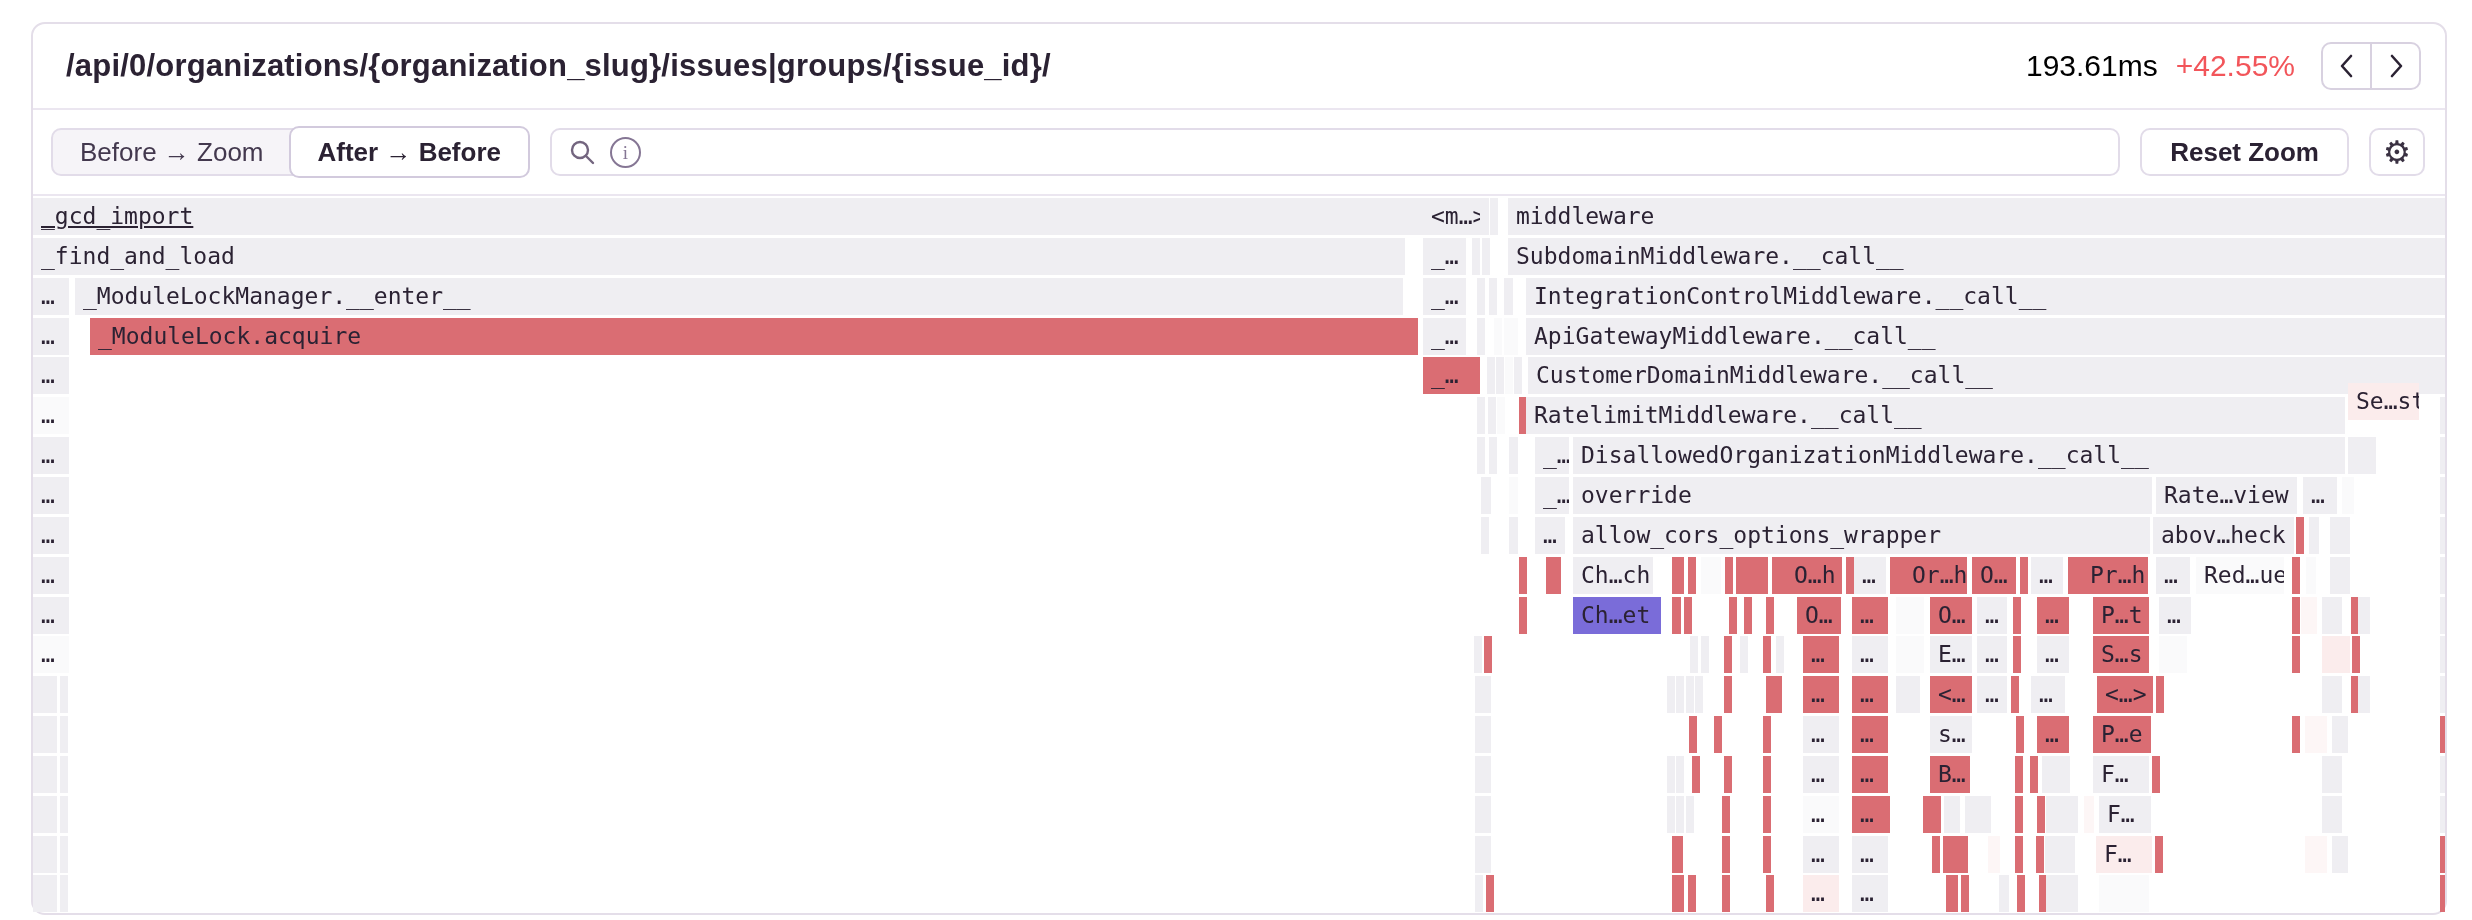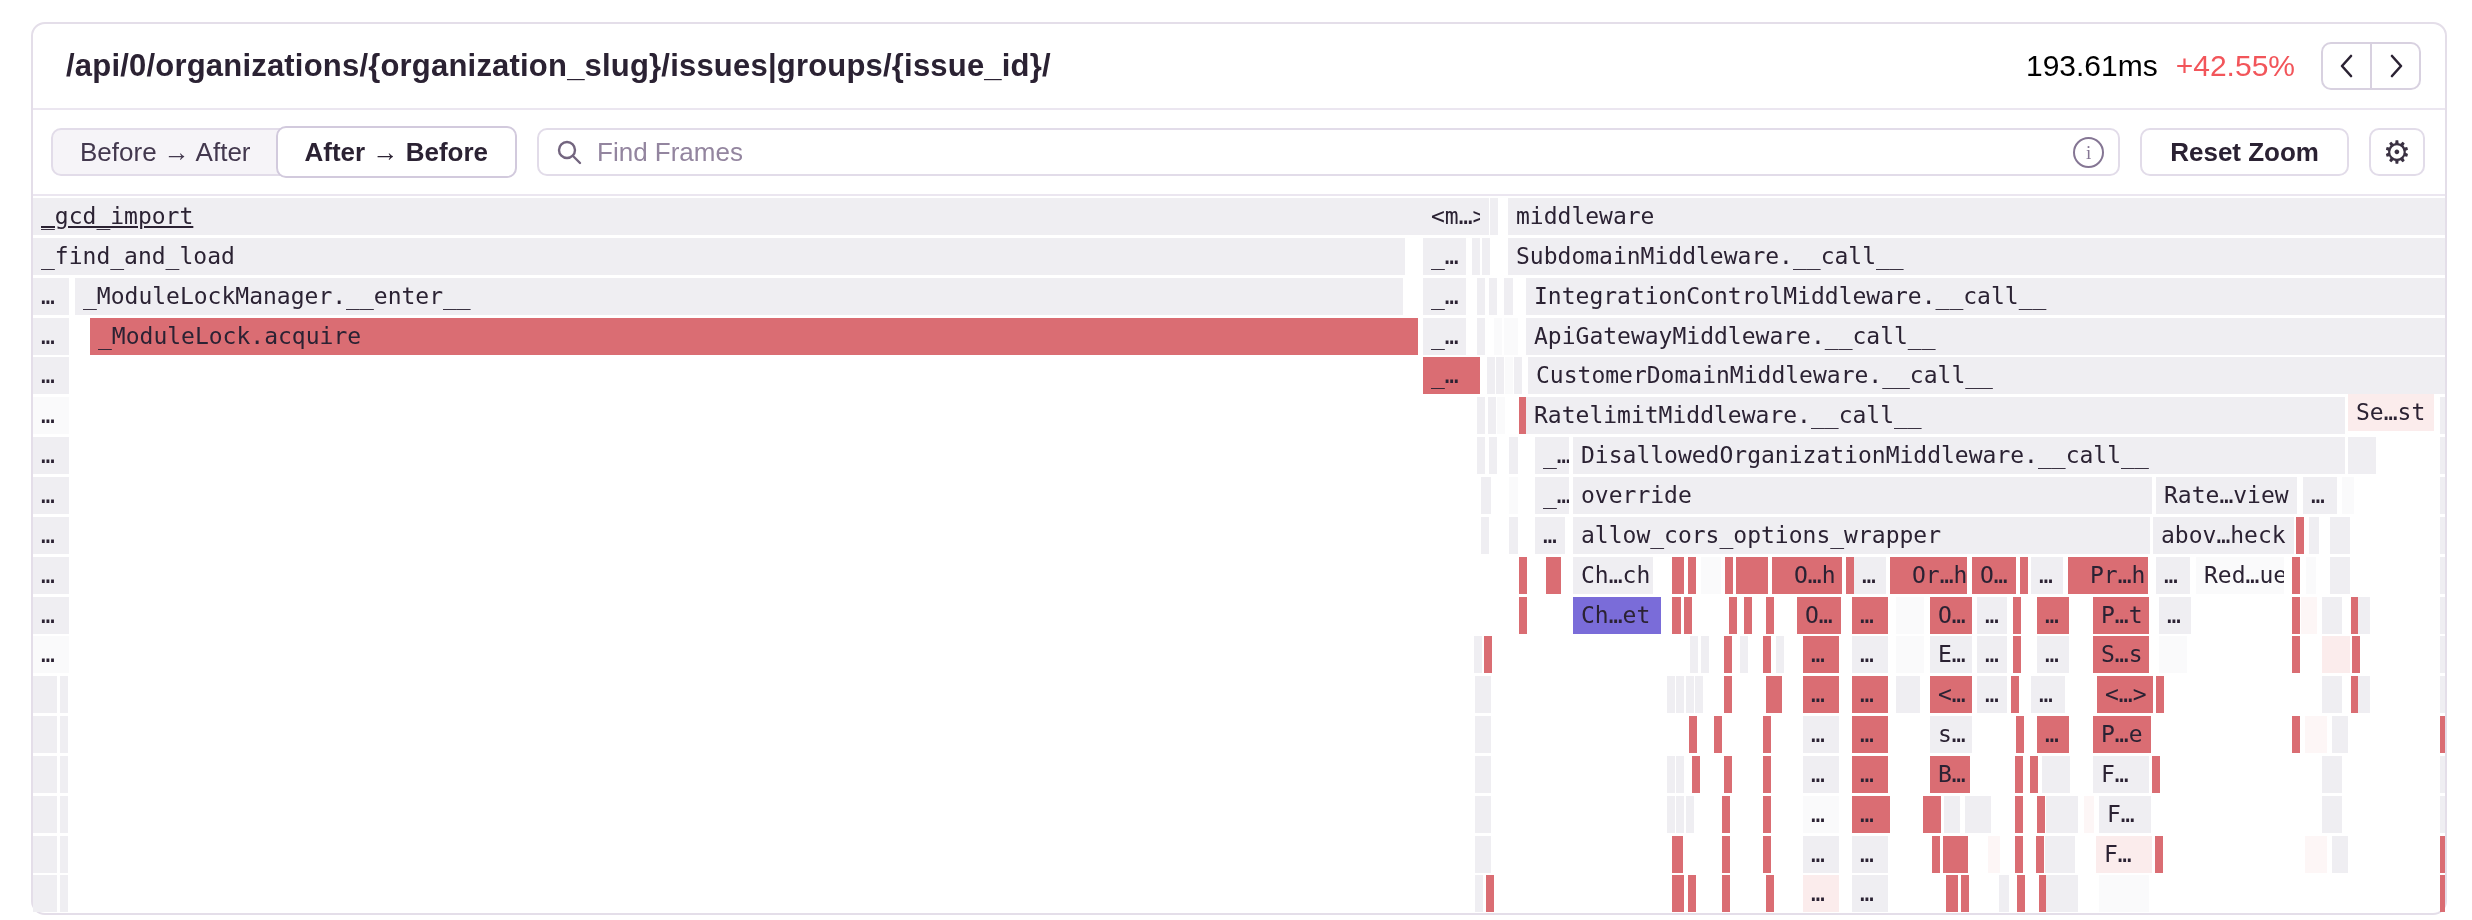--- a/index.html
+++ b/index.html
@@ -104,29 +104,28 @@
           <svg width="22" height="30" viewBox="0 0 22 30">
               <polyline points="7,5 16,15 7,25" fill="none" stroke="#2b2233" stroke-width="2.6" stroke-linecap="round" stroke-linejoin="round"></polyline>
             </svg>
         </div>
       </div>
     </div>
   </div>
 
   <div class="tbar">
     <div class="seg">
-      <div class="seg-opt">Before → After</div>
+      <div class="seg-opt">Before → Zoom</div>
       <div class="seg-opt active">After → Before</div>
     </div>
     <div class="search">
       <svg width="28" height="28" viewBox="0 0 28 28">
           <circle cx="12" cy="12" r="8" fill="none" stroke="#73657f" stroke-width="2.4"></circle>
           <line x1="18" y1="18" x2="25" y2="25" stroke="#73657f" stroke-width="2.4" stroke-linecap="round"></line>
         </svg>
-      <input type="text" placeholder="Find Frames" style="">
       <div class="info-badge">i</div>
     </div>
     <div class="btn">Reset Zoom</div>
     <div class="btn icon-btn">
         <span>⚙</span>
       </div>
   </div>
 
   <div class="fg">
     <div>
@@ -159,21 +158,21 @@
         <div class="cell c-g" style="left: 1463px; top: 161.4px; width: 6px;"></div>
         <div class="cell c-w" style="left: 1472px; top: 161.4px; width: 6px;"></div>
         <div class="cell c-g" style="left: 1481px; top: 161.4px; width: 5px;"></div>
         <div class="cell c-g" style="left: 1495px; top: 161.4px; width: 917px;">CustomerDomainMiddleware.__call__</div>
         <div class="cell c-w" style="left: 0px; top: 201.25px; width: 36px;">…</div>
         <div class="cell c-g" style="left: 1444px; top: 201.25px; width: 8px;"></div>
         <div class="cell c-g" style="left: 1455px; top: 201.25px; width: 7px;"></div>
         <div class="cell c-w" style="left: 1464px; top: 201.25px; width: 5px;"></div>
         <div class="cell c-r" style="left: 1486px; top: 201.25px; width: 4px;"></div>
         <div class="cell c-g" style="left: 1493px; top: 201.25px; width: 819px;">RatelimitMiddleware.__call__</div>
-        <div class="cell c-k" style="left: 2315px; top: 198px; width: 86px;">Se…st</div>
+        <div class="cell c-k" style="left: 2315px; top: 187px; width: 71px;">Se…st</div>
         <div class="cell c-g" style="left: 2407px; top: 201.25px; width: 6px;"></div>
         <div class="cell c-g" style="left: 0px; top: 241.1px; width: 36px;">…</div>
         <div class="cell c-g" style="left: 1444px; top: 241.1px; width: 8px;"></div>
         <div class="cell c-g" style="left: 1456px; top: 241.1px; width: 6px;"></div>
         <div class="cell c-g" style="left: 1476px; top: 241.1px; width: 9px;"></div>
         <div class="cell c-g" style="left: 1502px; top: 241.1px; width: 34px;">_…</div>
         <div class="cell c-g" style="left: 1540px; top: 241.1px; width: 772px;">DisallowedOrganizationMiddleware.__call__</div>
         <div class="cell c-g" style="left: 2315px; top: 241.1px; width: 28px;"></div>
         <div class="cell c-g" style="left: 2407px; top: 241.1px; width: 6px;"></div>
         <div class="cell c-g" style="left: 0px; top: 280.95px; width: 36px;">…</div>

